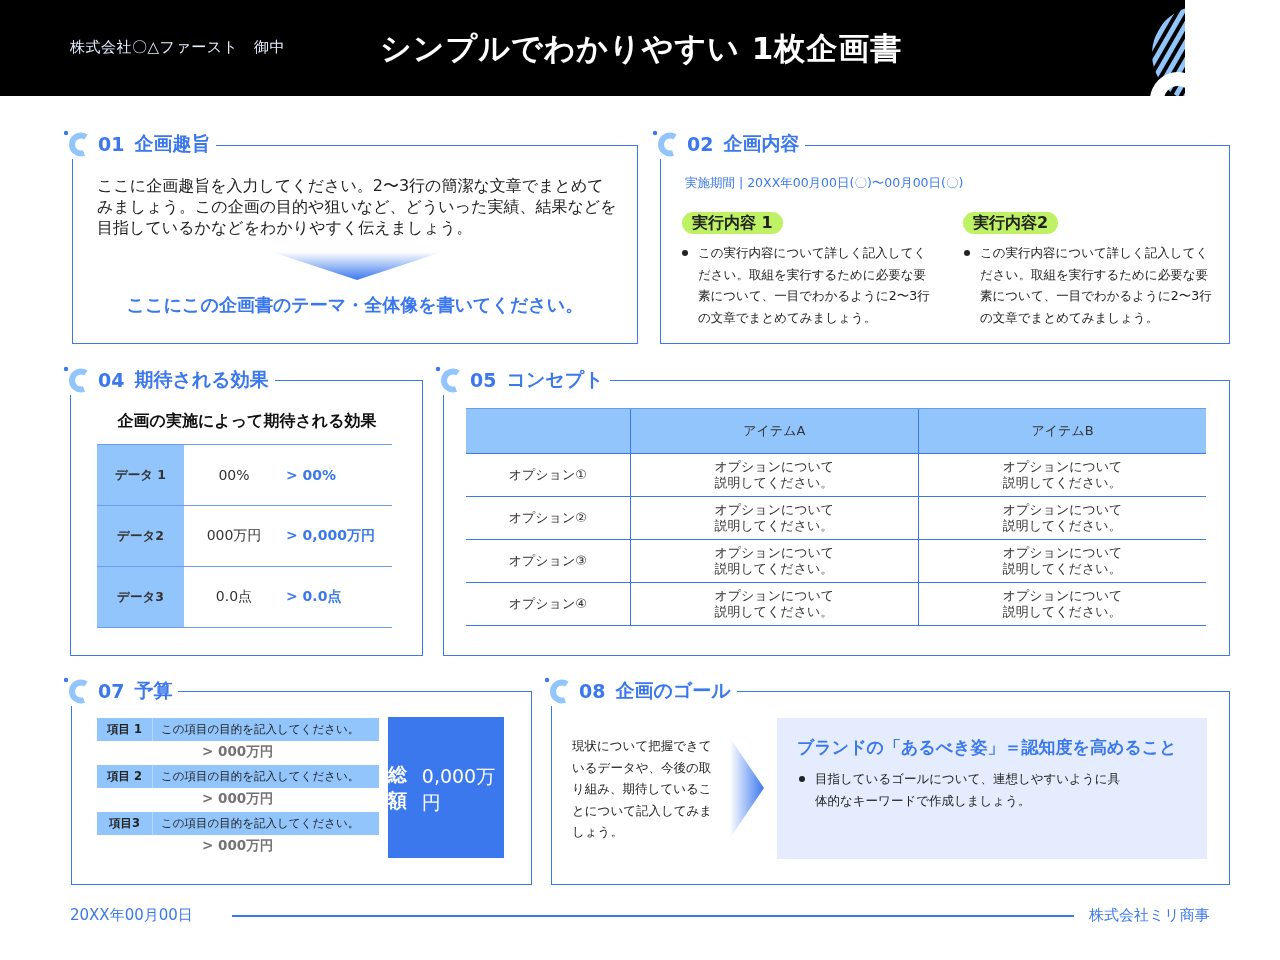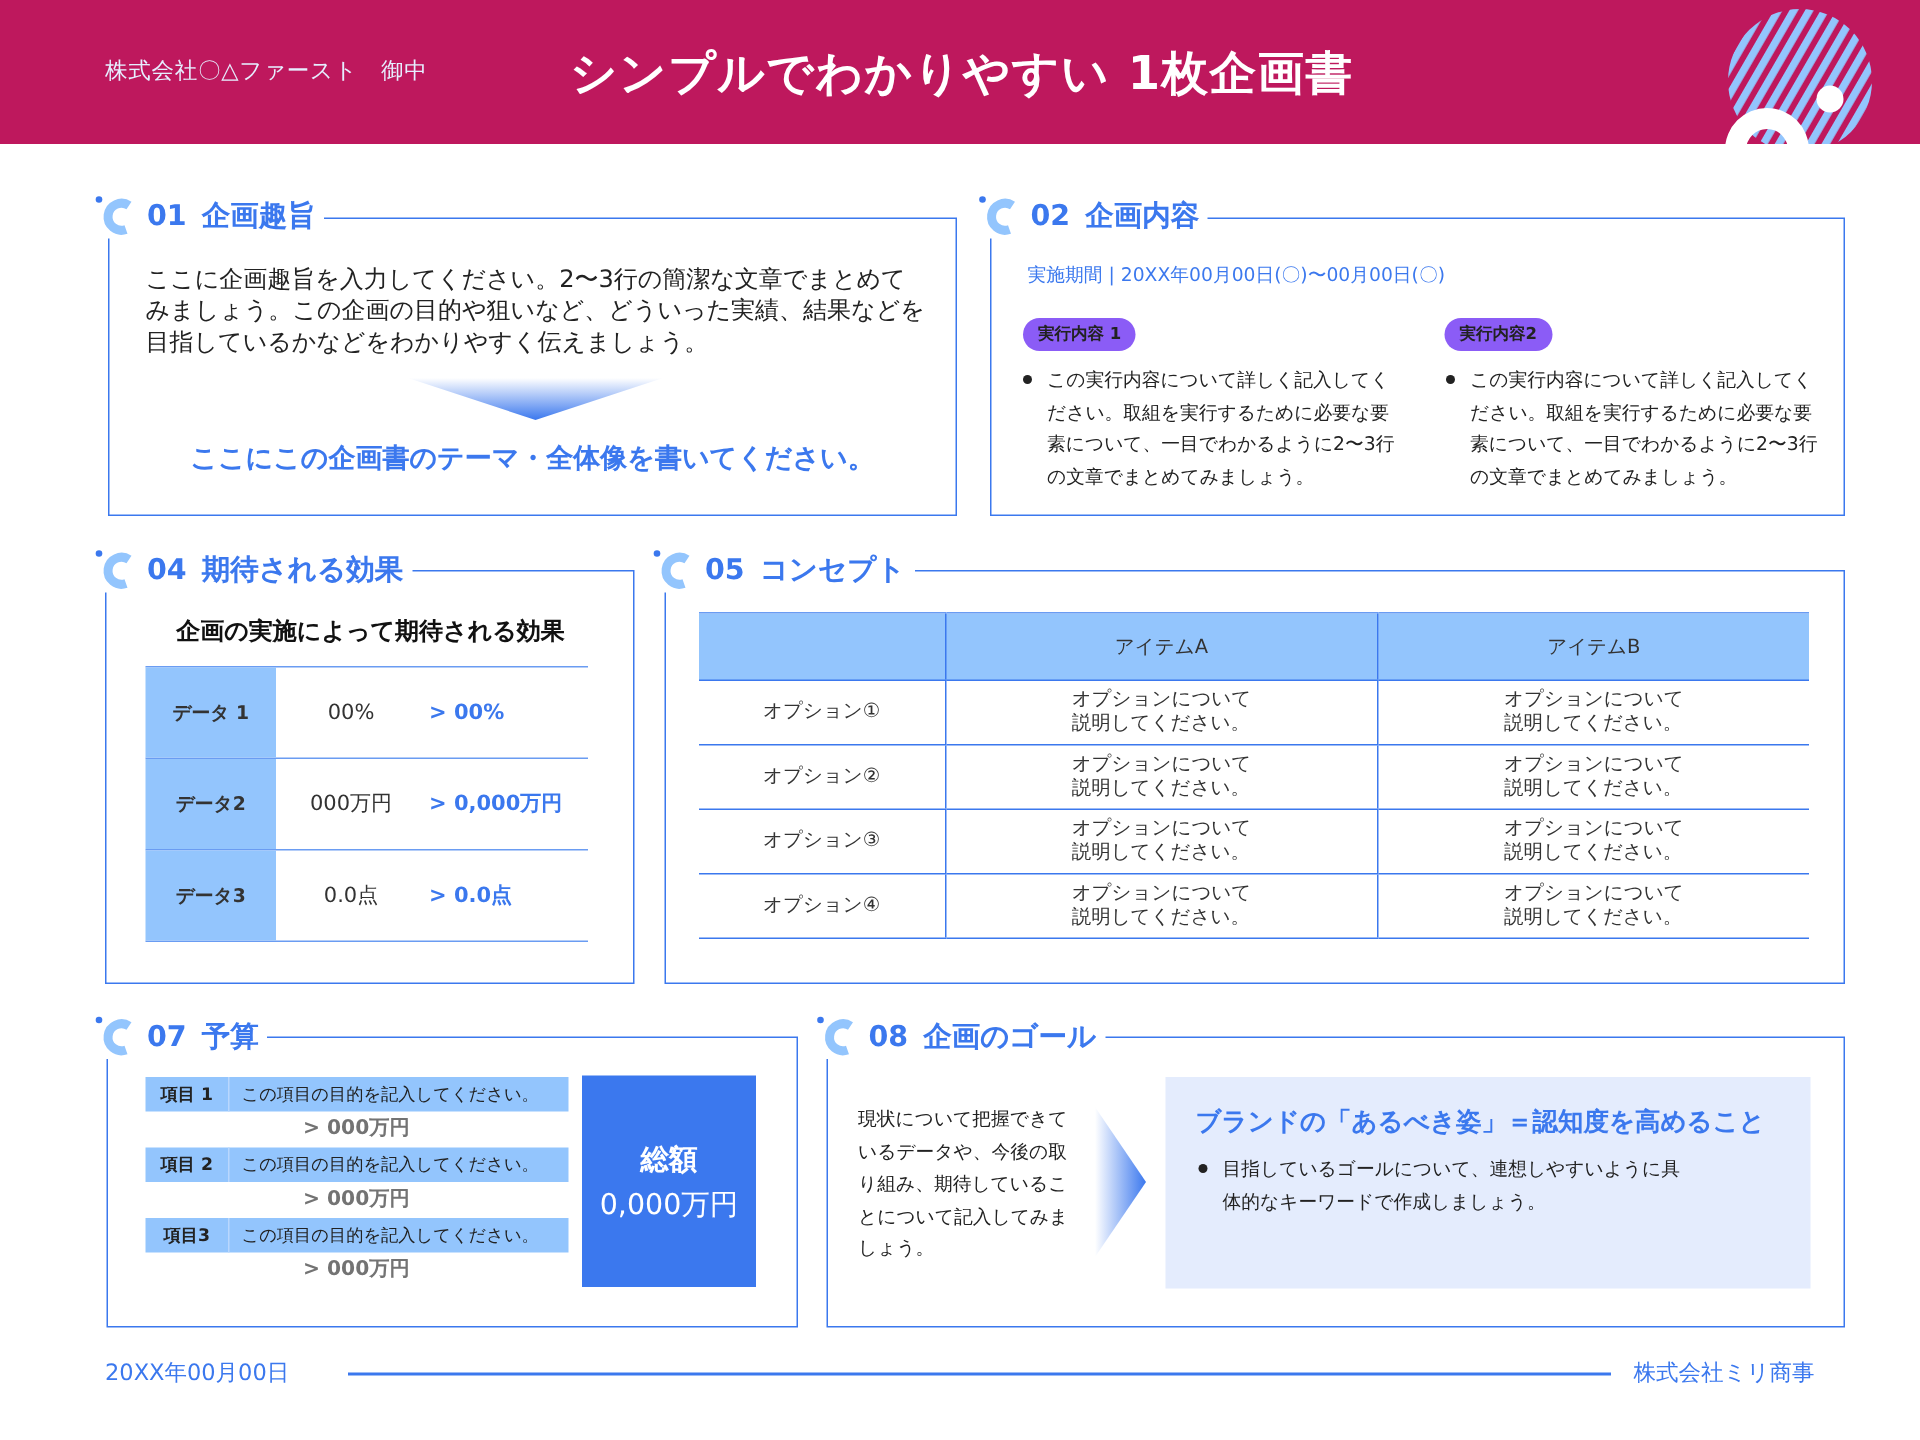--- a/index.html
+++ b/index.html
@@ -1,39 +1,39 @@
 <!DOCTYPE html>
 <html><head>
 <meta charset="utf-8">
 <style>
   * { box-sizing: border-box; margin: 0; padding: 0; }
   html, body { width: 1280px; height: 960px; background: #ffffff; overflow: hidden; }
   body { font-family: "DejaVu Sans", "Liberation Sans", sans-serif; color: #222; position: relative; }
 
   
-  .header { position: absolute; left: 0; top: 0; width: 1280px; height: 96px; background: #be185d; overflow: hidden; padding-left: 15px; }
+  .header { position: absolute; left: 0; top: 0; width: 1185px; height: 96px; background: #000000; overflow: hidden; padding-left: 15px; }
   .header .client { position: absolute; left: 70px; top: 38px; font-size: 15px; color: #e6eeff; letter-spacing: 0.5px; }
   .header .title { position: absolute; left: 380px; top: 28px; font-size: 31px; font-weight: bold; color: #ffffff; letter-spacing: 1px; }
   .deco { position: absolute; left: 1145px; top: 0; width: 135px; height: 96px; }
 
   
   .frame { position: absolute; border: 1.5px solid #3b78ee; }
   .sec-head { position: absolute; display: flex; align-items: center; background: #fff; padding-right: 6px; height: 30px; }
   .sec-icon { width: 36px; height: 30px; position: relative; }
   .sec-num { font-size: 19px; font-weight: bold; color: #3b78ee; margin-right: 10px; }
   .sec-label { font-size: 19px; font-weight: bold; color: #3b78ee; }
 
   
   .s01-text { position: absolute; left: 97px; top: 175px; width: 520px; font-size: 16px; line-height: 21px; color: #222; }
   .s01-arrow { position: absolute; left: 272px; top: 252px; width: 170px; height: 28px; }
   .s01-theme { position: absolute; left: 75px; top: 293px; width: 560px; text-align: center; font-size: 18px; font-weight: bold; color: #3b78ee; }
 
   
   .s02-period { position: absolute; left: 685px; top: 175px; font-size: 12.5px; color: #3b78ee; }
-  .pill { position: absolute; height: 22px; padding: 0 10px; background: #8b5cf6; border-radius: 11px; font-size: 11px; font-weight: bold; color: #222; line-height: 22px; }
+  .pill { position: absolute; height: 22px; padding: 0 10px; background: #bef264; border-radius: 11px; font-size: 16px; font-weight: bold; color: #222; line-height: 22px; }
   .s02-col { position: absolute; width: 250px; font-size: 12.5px; line-height: 21.5px; color: #222; padding-left: 16px; }
   .s02-col::before { content: ""; position: absolute; left: 0; top: 8px; width: 6px; height: 6px; border-radius: 50%; background: #222; }
 
   
   .s04-subtitle { position: absolute; left: 72px; top: 411px; width: 350px; text-align: center; font-size: 16px; font-weight: bold; color: #111; }
   .s04-table { position: absolute; left: 97px; top: 444px; width: 295px; border-top: 1.5px solid #6a9cf2; }
   .s04-row { display: flex; height: 61px; border-bottom: 1.5px solid #6a9cf2; }
   .s04-row .lab { width: 87px; background: #93c5fd; display: flex; align-items: center; justify-content: center; font-size: 12.5px; font-weight: bold; color: #333; }
   .s04-row .cur { width: 100px; display: flex; align-items: center; justify-content: center; font-size: 14px; color: #333; }
   .s04-row .tgt { flex: 1; display: flex; align-items: center; padding-left: 2px; font-size: 14px; font-weight: bold; color: #3b78ee; }
@@ -44,21 +44,21 @@
   .s05-table td { height: 43px; text-align: center; border-bottom: 1.5px solid #3b78ee; line-height: 16px; }
   .s05-table .vline { border-left: 1.5px solid #3b78ee; }
   .s05-table td.opt { width: 164px; }
   .s05-table td.desc span { display: inline-block; text-align: left; }
 
   
   .s07-row { position: absolute; left: 97px; width: 282px; height: 23px; background: #93c5fd; display: flex; font-size: 11.5px; color: #222; }
   .s07-row .k { width: 56px; text-align: center; font-weight: bold; line-height: 23px; border-right: 1px solid #b9d7fe; }
   .s07-row .v { flex: 1; line-height: 23px; padding-left: 8px; }
   .s07-amt { position: absolute; left: 202px; font-size: 13.5px; font-weight: bold; color: #737373; }
-  .s07-total { position: absolute; left: 388px; top: 717px; width: 116px; height: 141px; background: #3b78ee; color: #fff; display: flex; flex-direction: column; align-items: center; justify-content: center; }
+  .s07-total { position: absolute; left: 388px; top: 717px; width: 116px; height: 141px; background: #3b78ee; color: #fff; display: flex; align-items: center; justify-content: center; }
   .s07-total .t1 { font-size: 19px; font-weight: bold; }
   .s07-total .t2 { font-size: 19px; margin-top: 4px; }
 
   
   .s08-left { position: absolute; left: 572px; top: 735px; width: 150px; font-size: 12.5px; line-height: 21.5px; color: #222; }
   .s08-arrow { position: absolute; left: 730px; top: 738px; width: 34px; height: 100px; }
   .s08-box { position: absolute; left: 777px; top: 718px; width: 430px; height: 141px; background: #e4ecfd; }
   .s08-headline { position: absolute; left: 20px; top: 18px; font-size: 17px; font-weight: bold; color: #3b78ee; white-space: nowrap; }
   .s08-bullets { position: absolute; left: 22px; top: 50px; width: 400px; font-size: 12.5px; line-height: 21.5px; color: #222; }
   .s08-bullets .b { position: relative; padding-left: 16px; }

